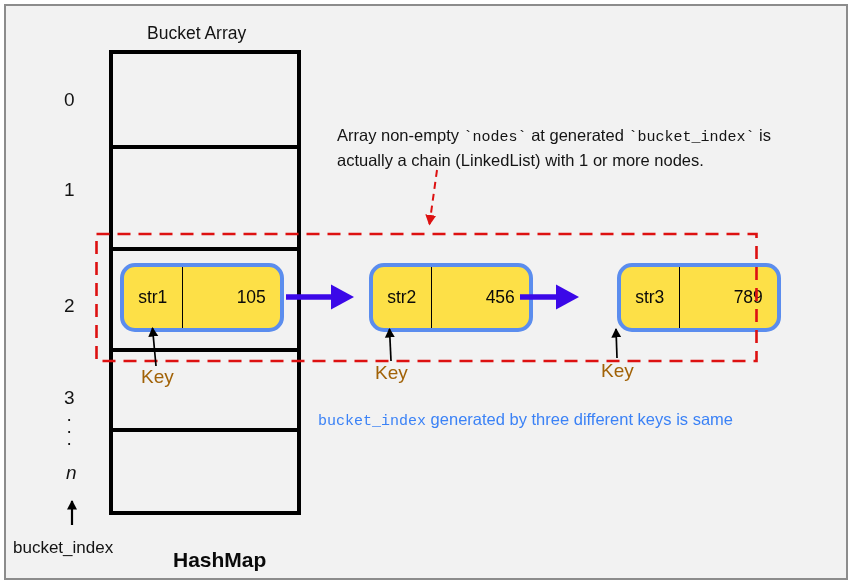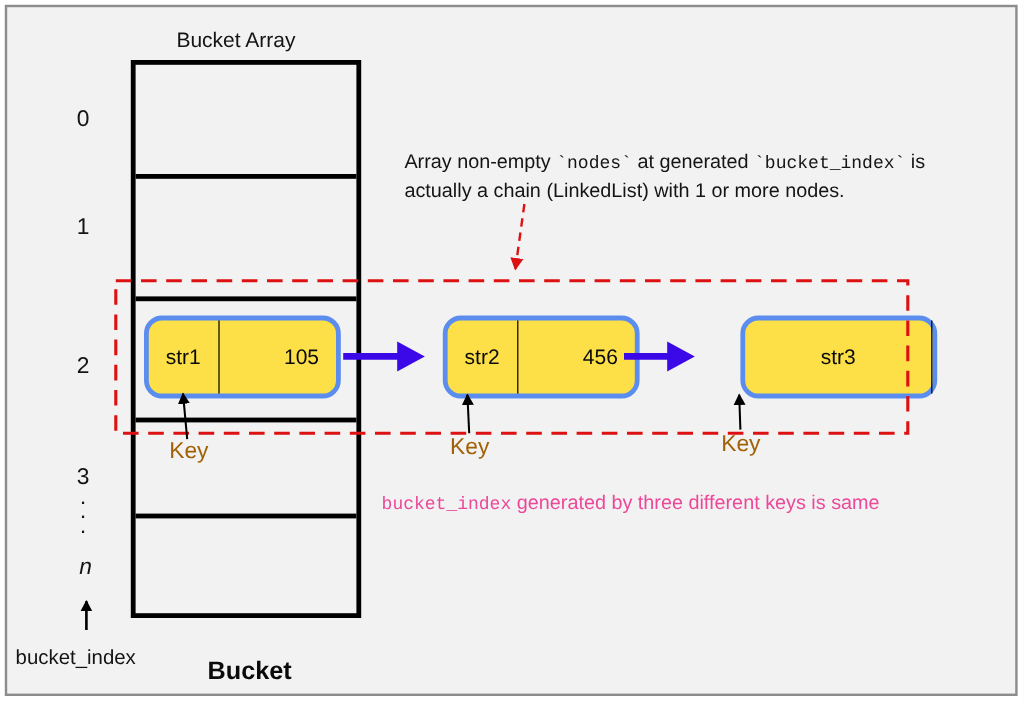--- a/index.html
+++ b/index.html
@@ -84,21 +84,21 @@
     color: #141414;
     z-index: 6;
   }
   .mono {
     font-family: "Liberation Mono", "DejaVu Sans Mono", monospace;
     font-size: 15px;
   }
   .bottom-note {
     left: 318px; top: 410px;
     font-size: 16.5px;
-    color: #ec4899;
+    color: #3b82f6;
     z-index: 6;
     white-space: nowrap;
   }
   .bucket-index-label {
     left: 13px; top: 538px;
     font-size: 17px;
     color: #141414;
     z-index: 6;
     white-space: nowrap;
   }
@@ -145,35 +145,36 @@
   <div class="abs node" style="left:120px; top:263px;">
     <div class="node-cell key-cell">str1</div>
     <div class="node-cell">105</div>
   </div>
   <div class="abs node" style="left:369px; top:263px;">
     <div class="node-cell key-cell">str2</div>
     <div class="node-cell">456</div>
   </div>
   <div class="abs node" style="left:580px; top:263px;margin-left:37px;">
     <div class="node-cell key-cell">str3</div>
+    <div class="node-cell">789</div>
   </div>
 
   <div class="abs key-label" style="left:141px; top:366px;">Key</div>
   <div class="abs key-label" style="left:375px; top:362px;">Key</div>
   <div class="abs key-label" style="left:601px; top:360px;">Key</div>
 
   <div class="abs annotation">
     <div><span>Array non-empty </span><span class="mono">`nodes`</span><span> at generated </span><span class="mono">`bucket_index`</span><span> is</span></div>
     <div>actually a chain (LinkedList) with 1 or more nodes.</div>
   </div>
 
   <div class="abs bottom-note"><span class="mono">bucket_index</span><span> generated by three different keys is same</span></div>
 
   <div class="abs bucket-index-label">bucket_index</div>
-  <div class="abs hashmap-label">Bucket</div>
+  <div class="abs hashmap-label">HashMap</div>
 
   <svg class="overlay-svg" viewBox="0 0 853 587">
     <defs>
       <marker id="blackhead" markerUnits="userSpaceOnUse" markerWidth="10" markerHeight="13" refX="8.5" refY="6.5" orient="auto">
         <path d="M0,1.5 L9.5,6.5 L0,11.5 z" fill="#000000"></path>
       </marker>
       <marker id="redhead" markerUnits="userSpaceOnUse" markerWidth="12" markerHeight="14" refX="9" refY="7" orient="auto">
         <path d="M0,1.5 L10.5,7 L0,12.5 z" fill="#dd1111"></path>
       </marker>
     </defs>

